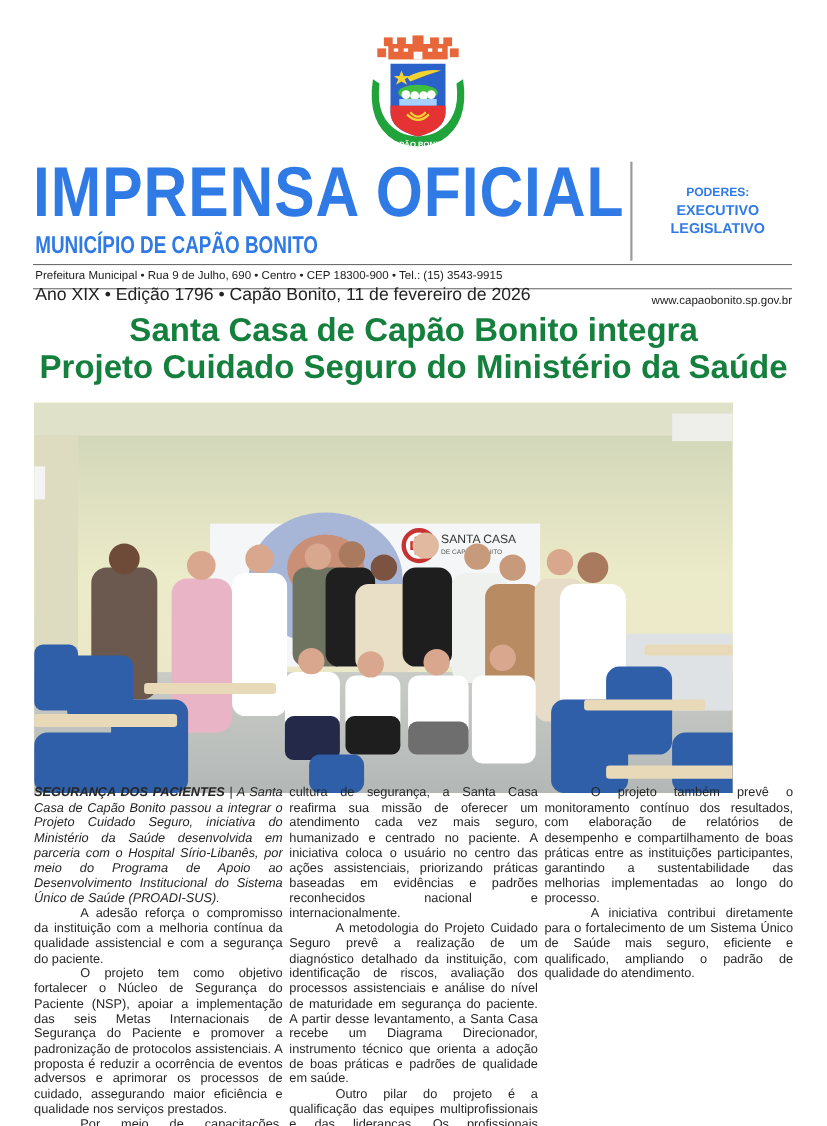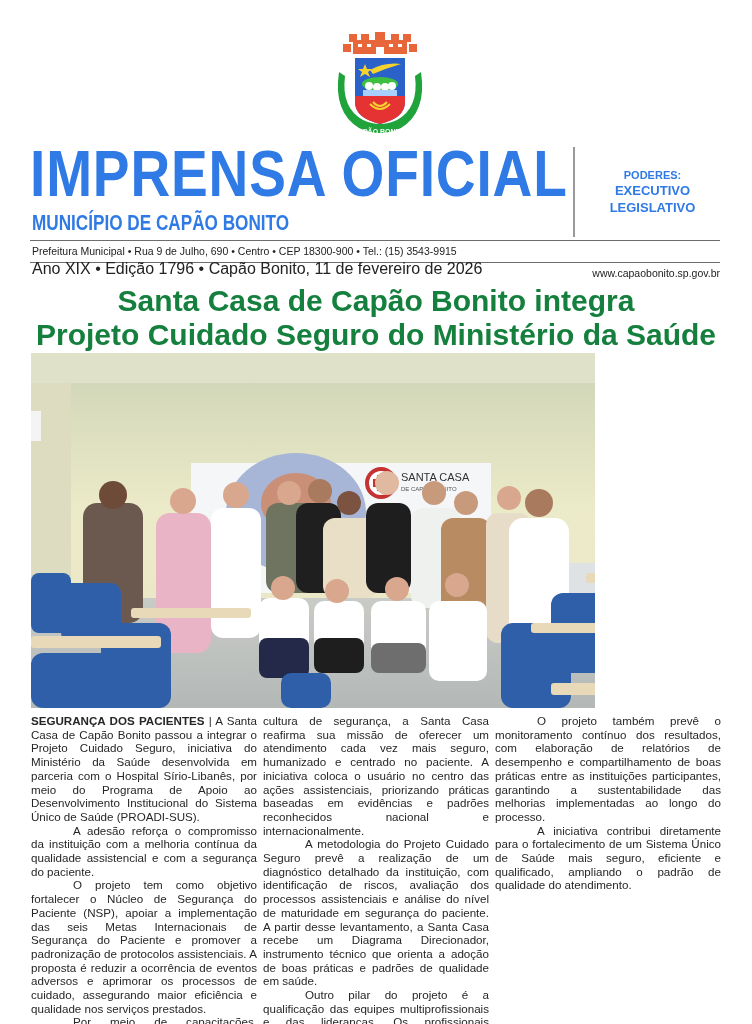--- a/index.html
+++ b/index.html
@@ -25,25 +25,25 @@
   .powers .lbl { font-size: 11px; line-height: 14px; }
   .powers .itm { font-size: 13px; line-height: 17px; }
 
   .rule { position: absolute; left: 30px; width: 690px; height: 1px; background: #6d6d6d; }
   .addr { position: absolute; left: 32px; top: 245px; font-size: 10.5px; line-height: 13px; color: #222; white-space: nowrap; }
   .edition { position: absolute; left: 32px; top: 262px; font-size: 16px; line-height: 13px; color: #222; white-space: nowrap; }
   .site { position: absolute; right: 32px; top: 267px; font-size: 10.5px; line-height: 13px; color: #222; white-space: nowrap; text-align: right; }
 
   .headline { position: absolute; left: 20px; top: 284px; width: 712px; text-align: center; font-weight: 700; font-size: 30px; line-height: 34px; color: #15803d; }
 
-  .photo { position: absolute; left: 31px; top: 353px; width: 564px; height: 355px; overflow: hidden; background: #fef9c3; }
+  .photo { position: absolute; left: 31px; top: 366px; width: 635px; height: 355px; overflow: hidden; background: #fef9c3; }
 
   .col { position: absolute; top: 714px; width: 226px; font-size: 11.6px; line-height: 13.7px; color: #262626; text-align: justify; }
   .col p { text-indent: 42px; }
-  .col p.first { text-indent: 0; }
+  .col p.first { text-indent: 0; font-style: italic; }
   .col p.cont { text-indent: 0; }
   .kicker { font-weight: 700; }
 </style>
 </head>
 <body>
 
 <svg class="crest" viewBox="0 0 110 110">
 
   <g fill="#e8673a">
     <rect x="28" y="8" width="54" height="14"></rect>

